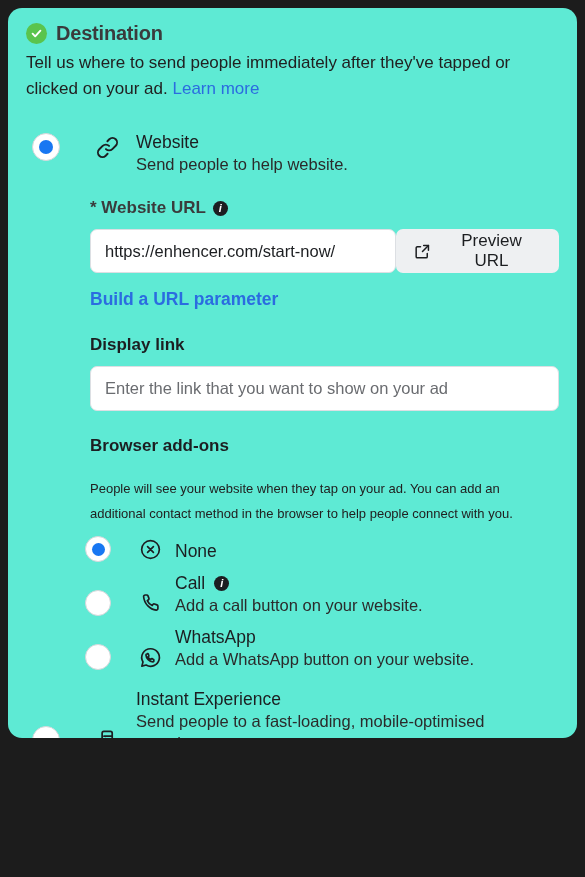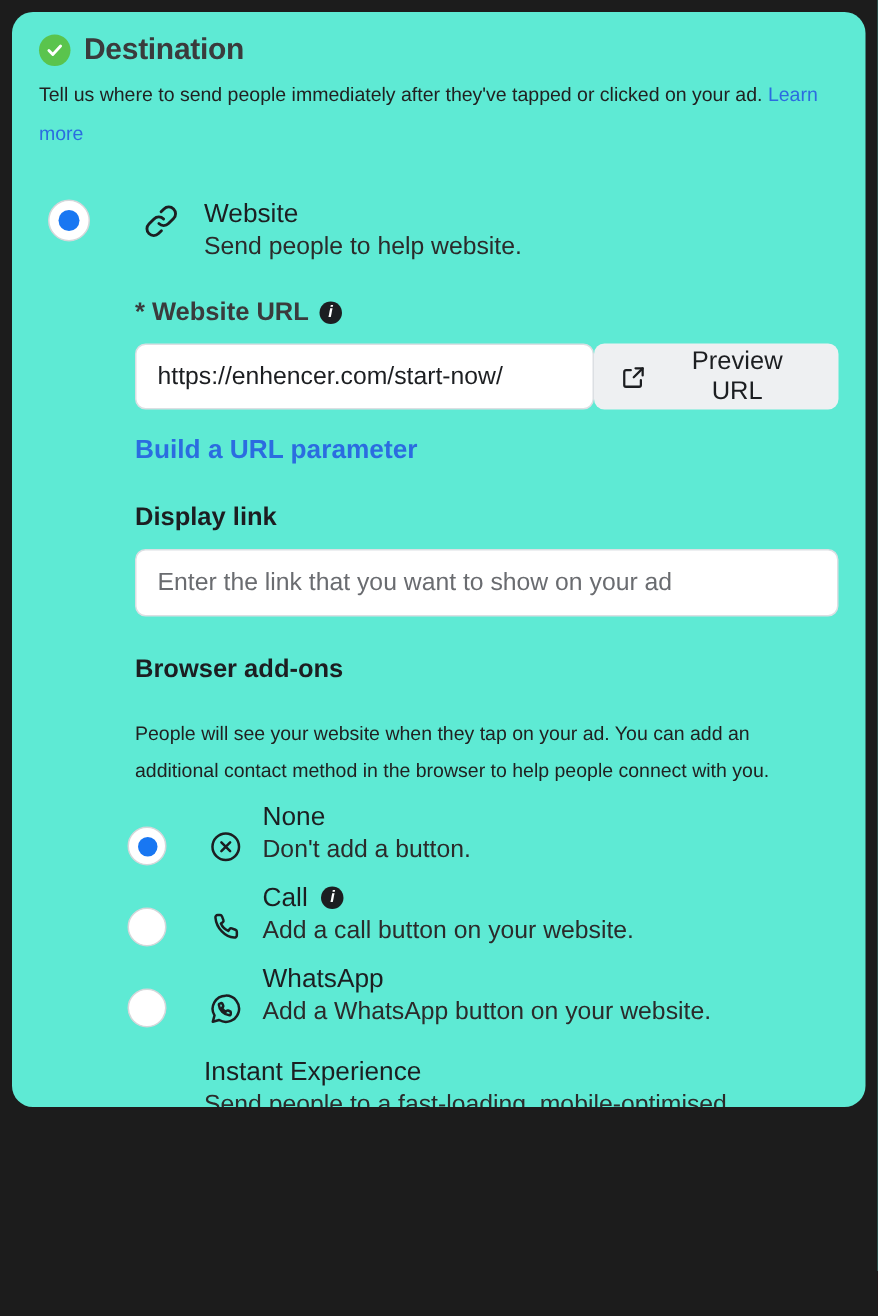--- a/index.html
+++ b/index.html
@@ -32,21 +32,21 @@
     background: #5ac44d; flex: 0 0 auto;
     display: flex; align-items: center; justify-content: center;
   }
   .check-circle svg { display: block; }
   .hdr-title {
     font-size: 20px; font-weight: bold; color: #3a3b3c;
     letter-spacing: -.2px;
   }
   .hdr-desc {
     margin-top: 5px;
-    font-size: 13px;
+    font-size: 17px;
     line-height: 26px;
     color: #212121;
     max-width: 535px;
   }
   .link { color: #2b6ce0; cursor: pointer; }
 
   
   .radio {
     border-radius: 50%;
     border: 1px solid #d5d7da;
@@ -231,21 +231,20 @@
         <span class="dot"></span>
       </span>
       <span class="opt-icon">
         <svg width="25" height="25" viewBox="0 0 24 24" fill="none" stroke="#1c1e21" stroke-width="1.6" stroke-linecap="round">
           <circle cx="12" cy="12" r="8.5"></circle>
           <path d="M9.2 9.2 L14.8 14.8 M14.8 9.2 L9.2 14.8"></path>
         </svg>
       </span>
       <span class="opt-text">
         <span class="opt-title">None</span>
-        <span class="opt-sub">Don't add a button.</span>
       </span>
     </div>
 
     <div class="sub-opt">
       <span class="radio small"></span>
       <span class="opt-icon">
         <svg width="25" height="25" viewBox="0 0 24 24" fill="none" stroke="#1c1e21" stroke-width="1.6" stroke-linecap="round" stroke-linejoin="round">
           <path d="M8.4 3.8c.6 0 1 .4 1.2.9l.9 2.4c.2.5 0 1-.4 1.3l-1.2.9c.9 2.1 2.6 3.8 4.7 4.7l.9-1.2c.3-.4.8-.6 1.3-.4l2.4.9c.5.2.9.6.9 1.2v2.3c0 .9-.8 1.6-1.7 1.5C11.7 18 6 12.3 5.4 5.5c-.1-.9.6-1.7 1.5-1.7z"></path>
         </svg>
       </span>

